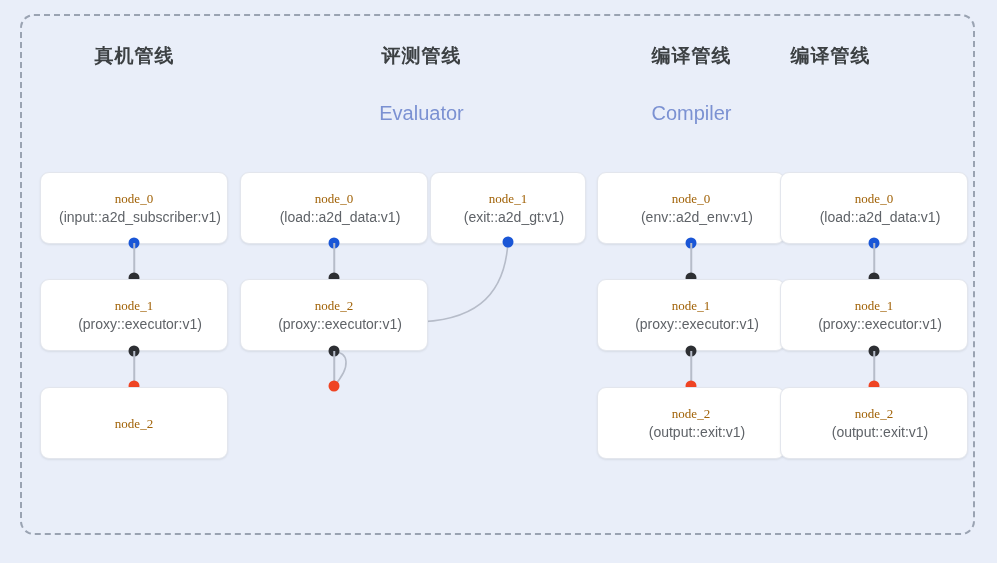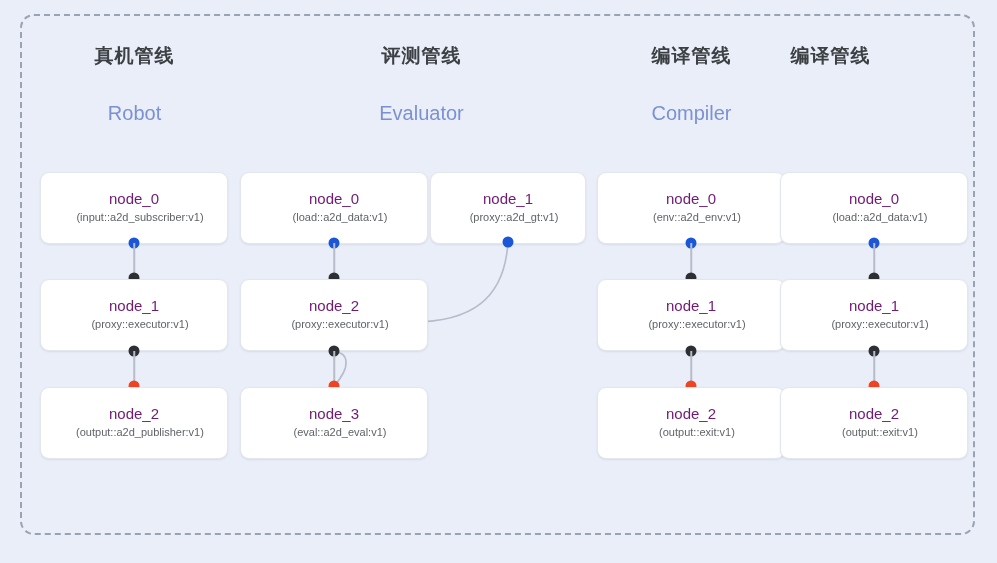--- a/index.html
+++ b/index.html
@@ -65,26 +65,27 @@
     border-radius: 9px;
     box-shadow: 0 1px 2px rgba(60,64,67,0.10);
     box-sizing: border-box;
     display: flex;
     flex-direction: column;
     align-items: center;
     justify-content: center;
   }
   .node-card.wide { width: 156px; }
   .node-name {
-    font-size: 15px;
-    color: #701a75;
+    font-size: 13px;
+    color: #a16207;
     line-height: 19px;
+    font-family: Liberation Serif, serif;
   }
   .node-type {
-    font-size: 11px;
+    font-size: 14px;
     color: #5f6368;
     line-height: 19px;
     white-space: nowrap;
     margin-left: 12px;
   }
 
   
   .port {
     position: absolute;
     width: 11px;
@@ -120,42 +121,40 @@
 
   <div id="pipeline-frame"></div>
 
   <svg id="edge-layer" viewBox="0 0 997 563">
     <path d="M 508 241 C 505 300 470 322 412 322" fill="none" stroke="#b6bcc9" stroke-width="1.6"></path>
     <path d="M 334 352 C 348 352 352 366 334 386" fill="none" stroke="#b6bcc9" stroke-width="1.6"></path>
   </svg>
 
   <div class="column" style="left:40px; width:189px;">
     <div class="col-title">真机管线</div>
-    <div class="col-subtitle">Robot</div>
   </div>
 
   <div class="node-card" style="left:40px; top:172px;">
     <div class="node-name">node_0</div>
     <div class="node-type">(input::a2d_subscriber:v1)</div>
   </div>
   <div class="port blue" style="left:134px; top:243px;"></div>
   <div class="edge" style="left:134px; top:243px; height:35px;"></div>
   <div class="port black" style="left:134px; top:278px;"></div>
 
   <div class="node-card" style="left:40px; top:279px;">
     <div class="node-name">node_1</div>
     <div class="node-type">(proxy::executor:v1)</div>
   </div>
   <div class="port black" style="left:134px; top:351px;"></div>
   <div class="edge" style="left:134px; top:351px; height:35px;"></div>
   <div class="port red" style="left:134px; top:386px;"></div>
 
   <div class="node-card" style="left:40px; top:387px;">
     <div class="node-name">node_2</div>
-    <div class="node-type">(output::a2d_publisher:v1)</div>
   </div>
 
   <div class="column" style="left:327px; width:189px;">
     <div class="col-title">评测管线</div>
     <div class="col-subtitle">Evaluator</div>
   </div>
 
   <div class="node-card" style="left:240px; top:172px;">
     <div class="node-name">node_0</div>
     <div class="node-type">(load::a2d_data:v1)</div>
@@ -165,28 +164,24 @@
   <div class="port black" style="left:334px; top:278px;"></div>
 
   <div class="node-card" style="left:240px; top:279px;">
     <div class="node-name">node_2</div>
     <div class="node-type">(proxy::executor:v1)</div>
   </div>
   <div class="port black" style="left:334px; top:351px;"></div>
   <div class="edge" style="left:334px; top:351px; height:35px;"></div>
   <div class="port red" style="left:334px; top:386px;"></div>
 
-  <div class="node-card" style="left:240px; top:387px;">
-    <div class="node-name">node_3</div>
-    <div class="node-type">(eval::a2d_eval:v1)</div>
-  </div>
 
   <div class="node-card wide" style="left:430px; top:172px;">
     <div class="node-name">node_1</div>
-    <div class="node-type">(proxy::a2d_gt:v1)</div>
+    <div class="node-type">(exit::a2d_gt:v1)</div>
   </div>
   <div class="port blue" style="left:508px; top:242px;"></div>
 
   <div class="column" style="left:597px; width:189px;">
     <div class="col-title">编译管线</div>
     <div class="col-subtitle">Compiler</div>
   </div>
 
   <div class="node-card" style="left:597px; top:172px;">
     <div class="node-name">node_0</div>

